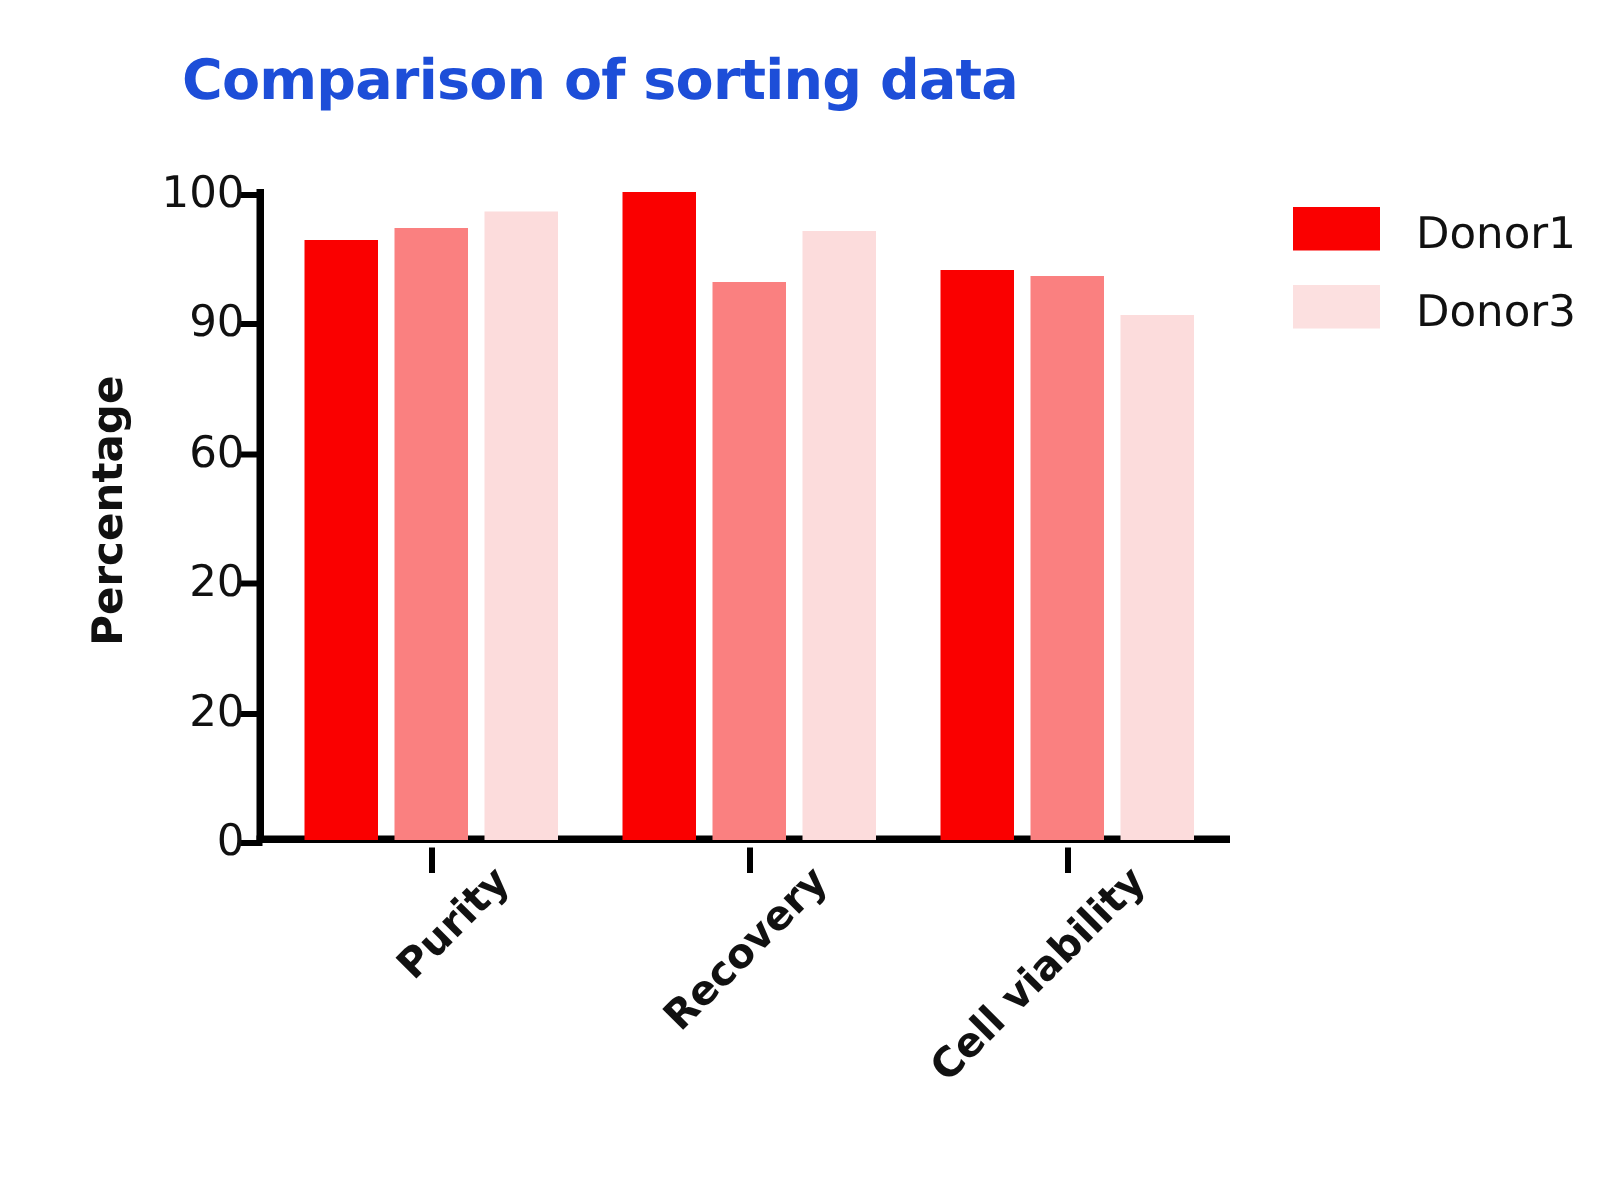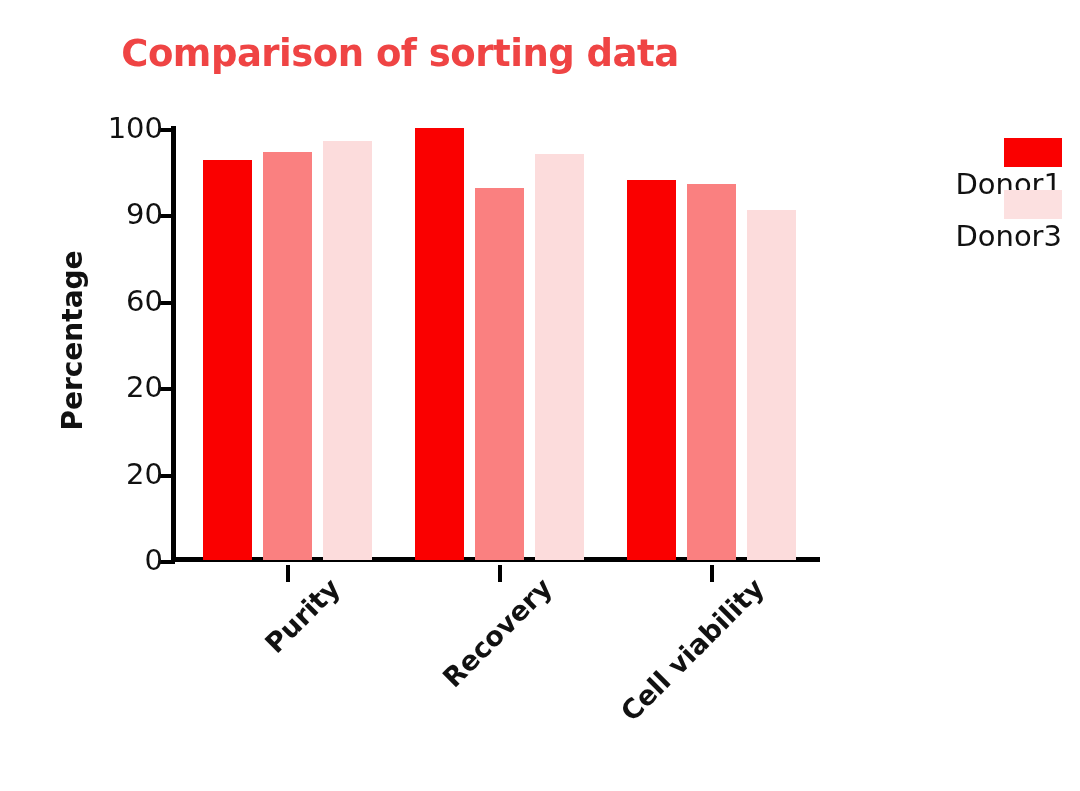--- a/index.html
+++ b/index.html
@@ -27,21 +27,21 @@
   #chart-title {
     position: absolute;
     left: 0;
     top: 32px;
     width: 800px;
     text-align: center;
     font-family: "DejaVu Sans", sans-serif;
     font-weight: bold;
     font-size: 37px;
     letter-spacing: -0.5px;
-    color: #ef4444;
+    color: #1d4ed8;
     white-space: nowrap;
   }
 
   
   #plot-area {
     position: absolute;
     left: 175px;
     top: 128px;
     width: 645px;
     height: 432px;
@@ -143,23 +143,22 @@
 
   
   #legend {
     position: absolute;
     left: 862px;
     top: 138px;
     width: 200px;
   }
   .legend-row {
     display: flex;
-    align-items: flex-end;
+    align-items: flex-start;
     height: 52px;
-    flex-direction: column;
   }
   .legend-swatch {
     width: 58px;
     height: 29px;
     flex: 0 0 auto;
   }
   .legend-swatch.series-0 { background: #FA0000; }
   .legend-swatch.series-1 { background: #FA8080; }
   .legend-swatch.series-2 { background: #FCE0E0; }
   .legend-label {

